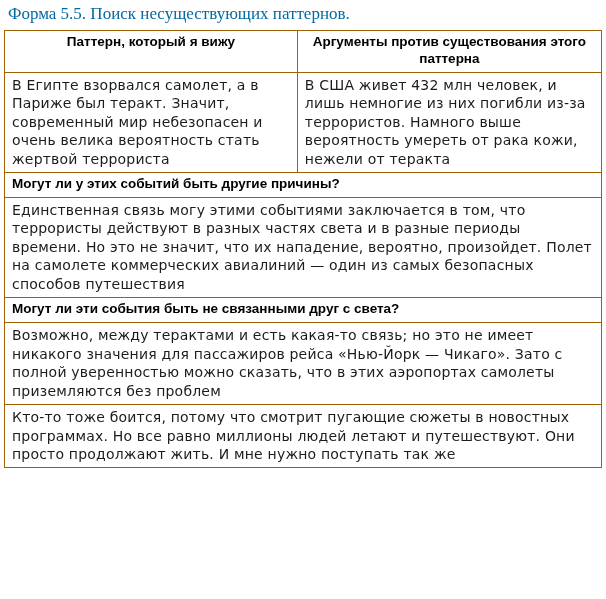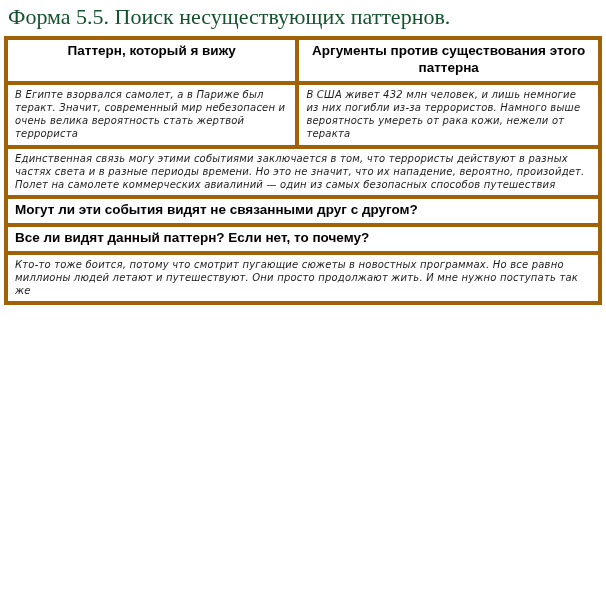--- a/index.html
+++ b/index.html
@@ -11,46 +11,45 @@
     width: 606px;
     height: 599px;
     box-sizing: border-box;
     padding: 2px 4px;
     font-family: "Liberation Sans", sans-serif;
     color: #111111;
     overflow: hidden;
   }
   .page-title {
     font-family: "Liberation Serif", serif;
-    font-size: 22px;
+    font-size: 17px;
     padding: 2px 2px 6px 4px;
-    color: #14532d;
+    color: #0369a1;
   }
   table.form-table {
     width: 598px;
     border-collapse: collapse;
     table-layout: fixed;
   }
   table.form-table th,
   table.form-table td {
-    border: 4px solid #a16207;
+    border: 1px solid #a16207;
     vertical-align: top;
     padding: 3px 7px 4px 7px;
   }
   .q {
     font-family: "Liberation Sans", sans-serif;
     font-weight: bold;
     font-size: 13.5px;
     line-height: 1.25;
     color: #000000;
   }
   .hand {
     font-family: "DejaVu Sans", sans-serif;
-    font-style: italic;
-    font-size: 10px;
+    font-size: 14px;
     line-height: 1.32;
     color: #1c1c1c;
     letter-spacing: 0.2px;
   }
   .col-left  { width: 49%; }
   .col-right { width: 51%; }
 </style>
 </head>
 <body>
 
@@ -63,28 +62,31 @@
     <th class="q col-left">Паттерн, который я вижу</th>
     <th class="q col-right">Аргументы против существования этого паттерна</th>
   </tr>
 
   <tr>
     <td class="hand">В Египте взорвался самолет, а в Париже был теракт. Значит, современный мир небезопасен и очень велика вероятность стать жертвой террориста</td>
     <td class="hand">В США живет 432 млн человек, и лишь немногие из них погибли из-за террористов. Намного выше вероятность умереть от рака кожи, нежели от теракта</td>
   </tr>
 
   <tr>
+    <td colspan="2" class="q">Могут ли у этих событий быть другие причины?</td>
+  </tr>
+  <tr>
     <td colspan="2" class="hand">Единственная связь могу этими событиями заключается в том, что террористы действуют в разных частях света и в разные периоды времени. Но это не значит, что их нападение, вероятно, произойдет. Полет на самолете коммерческих авиалиний — один из самых безопасных способов путешествия</td>
   </tr>
 
   <tr>
-    <td colspan="2" class="q">Могут ли эти события видят не связанными друг с другом?</td>
+    <td colspan="2" class="q">Могут ли эти события быть не связанными друг с света?</td>
+  </tr>
+  <tr>
+    <td colspan="2" class="hand">Возможно, между терактами и есть какая-то связь; но это не имеет никакого значения для пассажиров рейса «Нью-Йорк — Чикаго». Зато с полной уверенностью можно сказать, что в этих аэропортах самолеты приземляются без проблем</td>
   </tr>
 
 
-  <tr>
-    <td colspan="2" class="q">Все ли видят данный паттерн? Если нет, то почему?</td>
-  </tr>
   <tr>
     <td colspan="2" class="hand">Кто-то тоже боится, потому что смотрит пугающие сюжеты в новостных программах. Но все равно миллионы людей летают и путешествуют. Они просто продолжают жить. И мне нужно поступать так же</td>
   </tr>
 </tbody>
   </table>
 
 </body></html>

